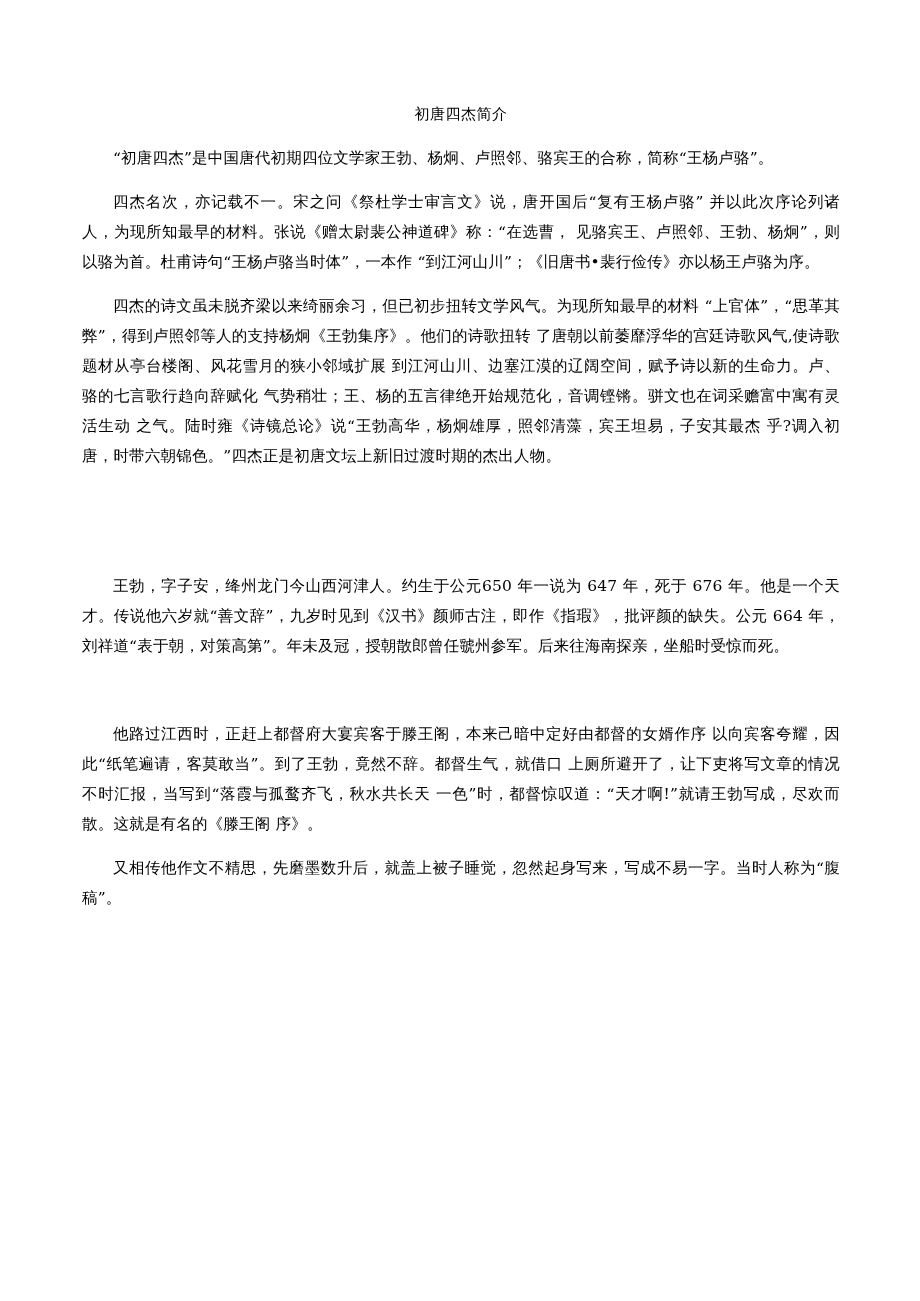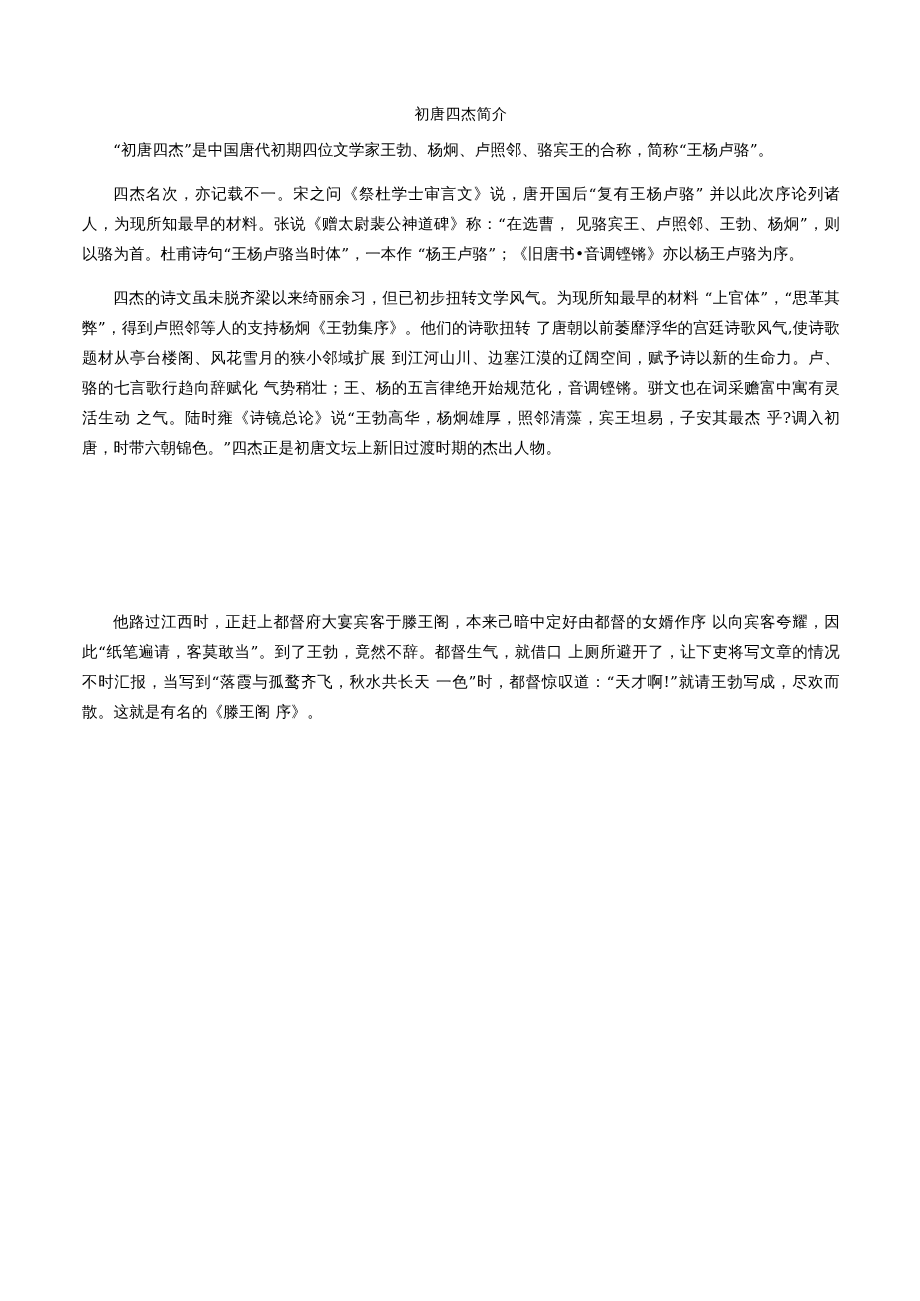--- a/index.html
+++ b/index.html
@@ -17,21 +17,21 @@
     width: 920px;
     height: 1301px;
     box-sizing: border-box;
     padding: 104px 80px 40px 82px;
     position: relative;
   }
   .doc-title {
     text-align: center;
     font-size: 15px;
     line-height: 1.4;
-    margin: 0 0 10px 0;
+    margin: 0 0 18px 0;
     letter-spacing: 0.5px;
   }
   p.para {
     margin: 0 0 14px 0;
     font-size: 15.5px;
     line-height: 30px;
     text-align: justify;
     text-justify: inter-ideograph;
     text-indent: 2em;
     letter-spacing: 0.2px;
@@ -44,23 +44,25 @@
   }
 </style>
 </head>
 <body>
 
 <div class="page">
 
   <div class="doc-title">初唐四杰简介</div>
 
   <p class="para">“初唐四杰”是中国唐代初期四位文学家王勃、杨炯、卢照邻、骆宾王的合称，简称“王杨卢骆”。</p>
-  <p class="para">四杰名次，亦记载不一。宋之问《祭杜学士审言文》说，唐开国后“复有王杨卢骆” 并以此次序论列诸人，为现所知最早的材料。张说《赠太尉裴公神道碑》称：“在选曹， 见骆宾王、卢照邻、王勃、杨炯”，则以骆为首。杜甫诗句“王杨卢骆当时体”，一本作 “杨王卢骆”；《旧唐书•音调铿锵》亦以杨王卢骆为序。</p>
+  <p class="para">四杰名次，亦记载不一。宋之问《祭杜学士审言文》说，唐开国后“复有王杨卢骆” 并以此次序论列诸人，为现所知最早的材料。张说《赠太尉裴公神道碑》称：“在选曹， 见骆宾王、卢照邻、王勃、杨炯”，则以骆为首。杜甫诗句“王杨卢骆当时体”，一本作 “到江河山川”；《旧唐书•裴行俭传》亦以杨王卢骆为序。</p>
   <p class="para">四杰的诗文虽未脱齐梁以来绮丽余习，但已初步扭转文学风气。为现所知最早的材料 “上官体”，“思革其弊”，得到卢照邻等人的支持杨炯《王勃集序》。他们的诗歌扭转 了唐朝以前萎靡浮华的宫廷诗歌风气,使诗歌题材从亭台楼阁、风花雪月的狭小邻域扩展 到江河山川、边塞江漠的辽阔空间，赋予诗以新的生命力。卢、骆的七言歌行趋向辞赋化 气势稍壮；王、杨的五言律绝开始规范化，音调铿锵。骈文也在词采赡富中寓有灵活生动 之气。陆时雍《诗镜总论》说“王勃高华，杨炯雄厚，照邻清藻，宾王坦易，子安其最杰 乎?调入初唐，时带六朝锦色。”四杰正是初唐文坛上新旧过渡时期的杰出人物。</p>
 
   <div class="spacer-lg"></div>
 
+  <p class="para">王勃，字子安，绛州龙门今山西河津人。约生于公元650 年一说为 647 年，死于 676 年。他是一个天才。传说他六岁就“善文辞”，九岁时见到《汉书》颜师古注，即作《指瑕》，批评颜的缺失。公元 664 年，刘祥道“表于朝，对策高第”。年未及冠，授朝散郎曾任虢州参军。后来往海南探亲，坐船时受惊而死。</p>
 
   <div class="spacer-md"></div>
 
   <p class="para">他路过江西时，正赶上都督府大宴宾客于滕王阁，本来己暗中定好由都督的女婿作序 以向宾客夸耀，因此“纸笔遍请，客莫敢当”。到了王勃，竟然不辞。都督生气，就借口 上厕所避开了，让下吏将写文章的情况不时汇报，当写到“落霞与孤鹜齐飞，秋水共长天 一色”时，都督惊叹道：“天才啊!”就请王勃写成，尽欢而散。这就是有名的《滕王阁 序》。</p>
+  <p class="para">又相传他作文不精思，先磨墨数升后，就盖上被子睡觉，忽然起身写来，写成不易一字。当时人称为“腹稿”。</p>
 
 </div>
 
 </body></html>

